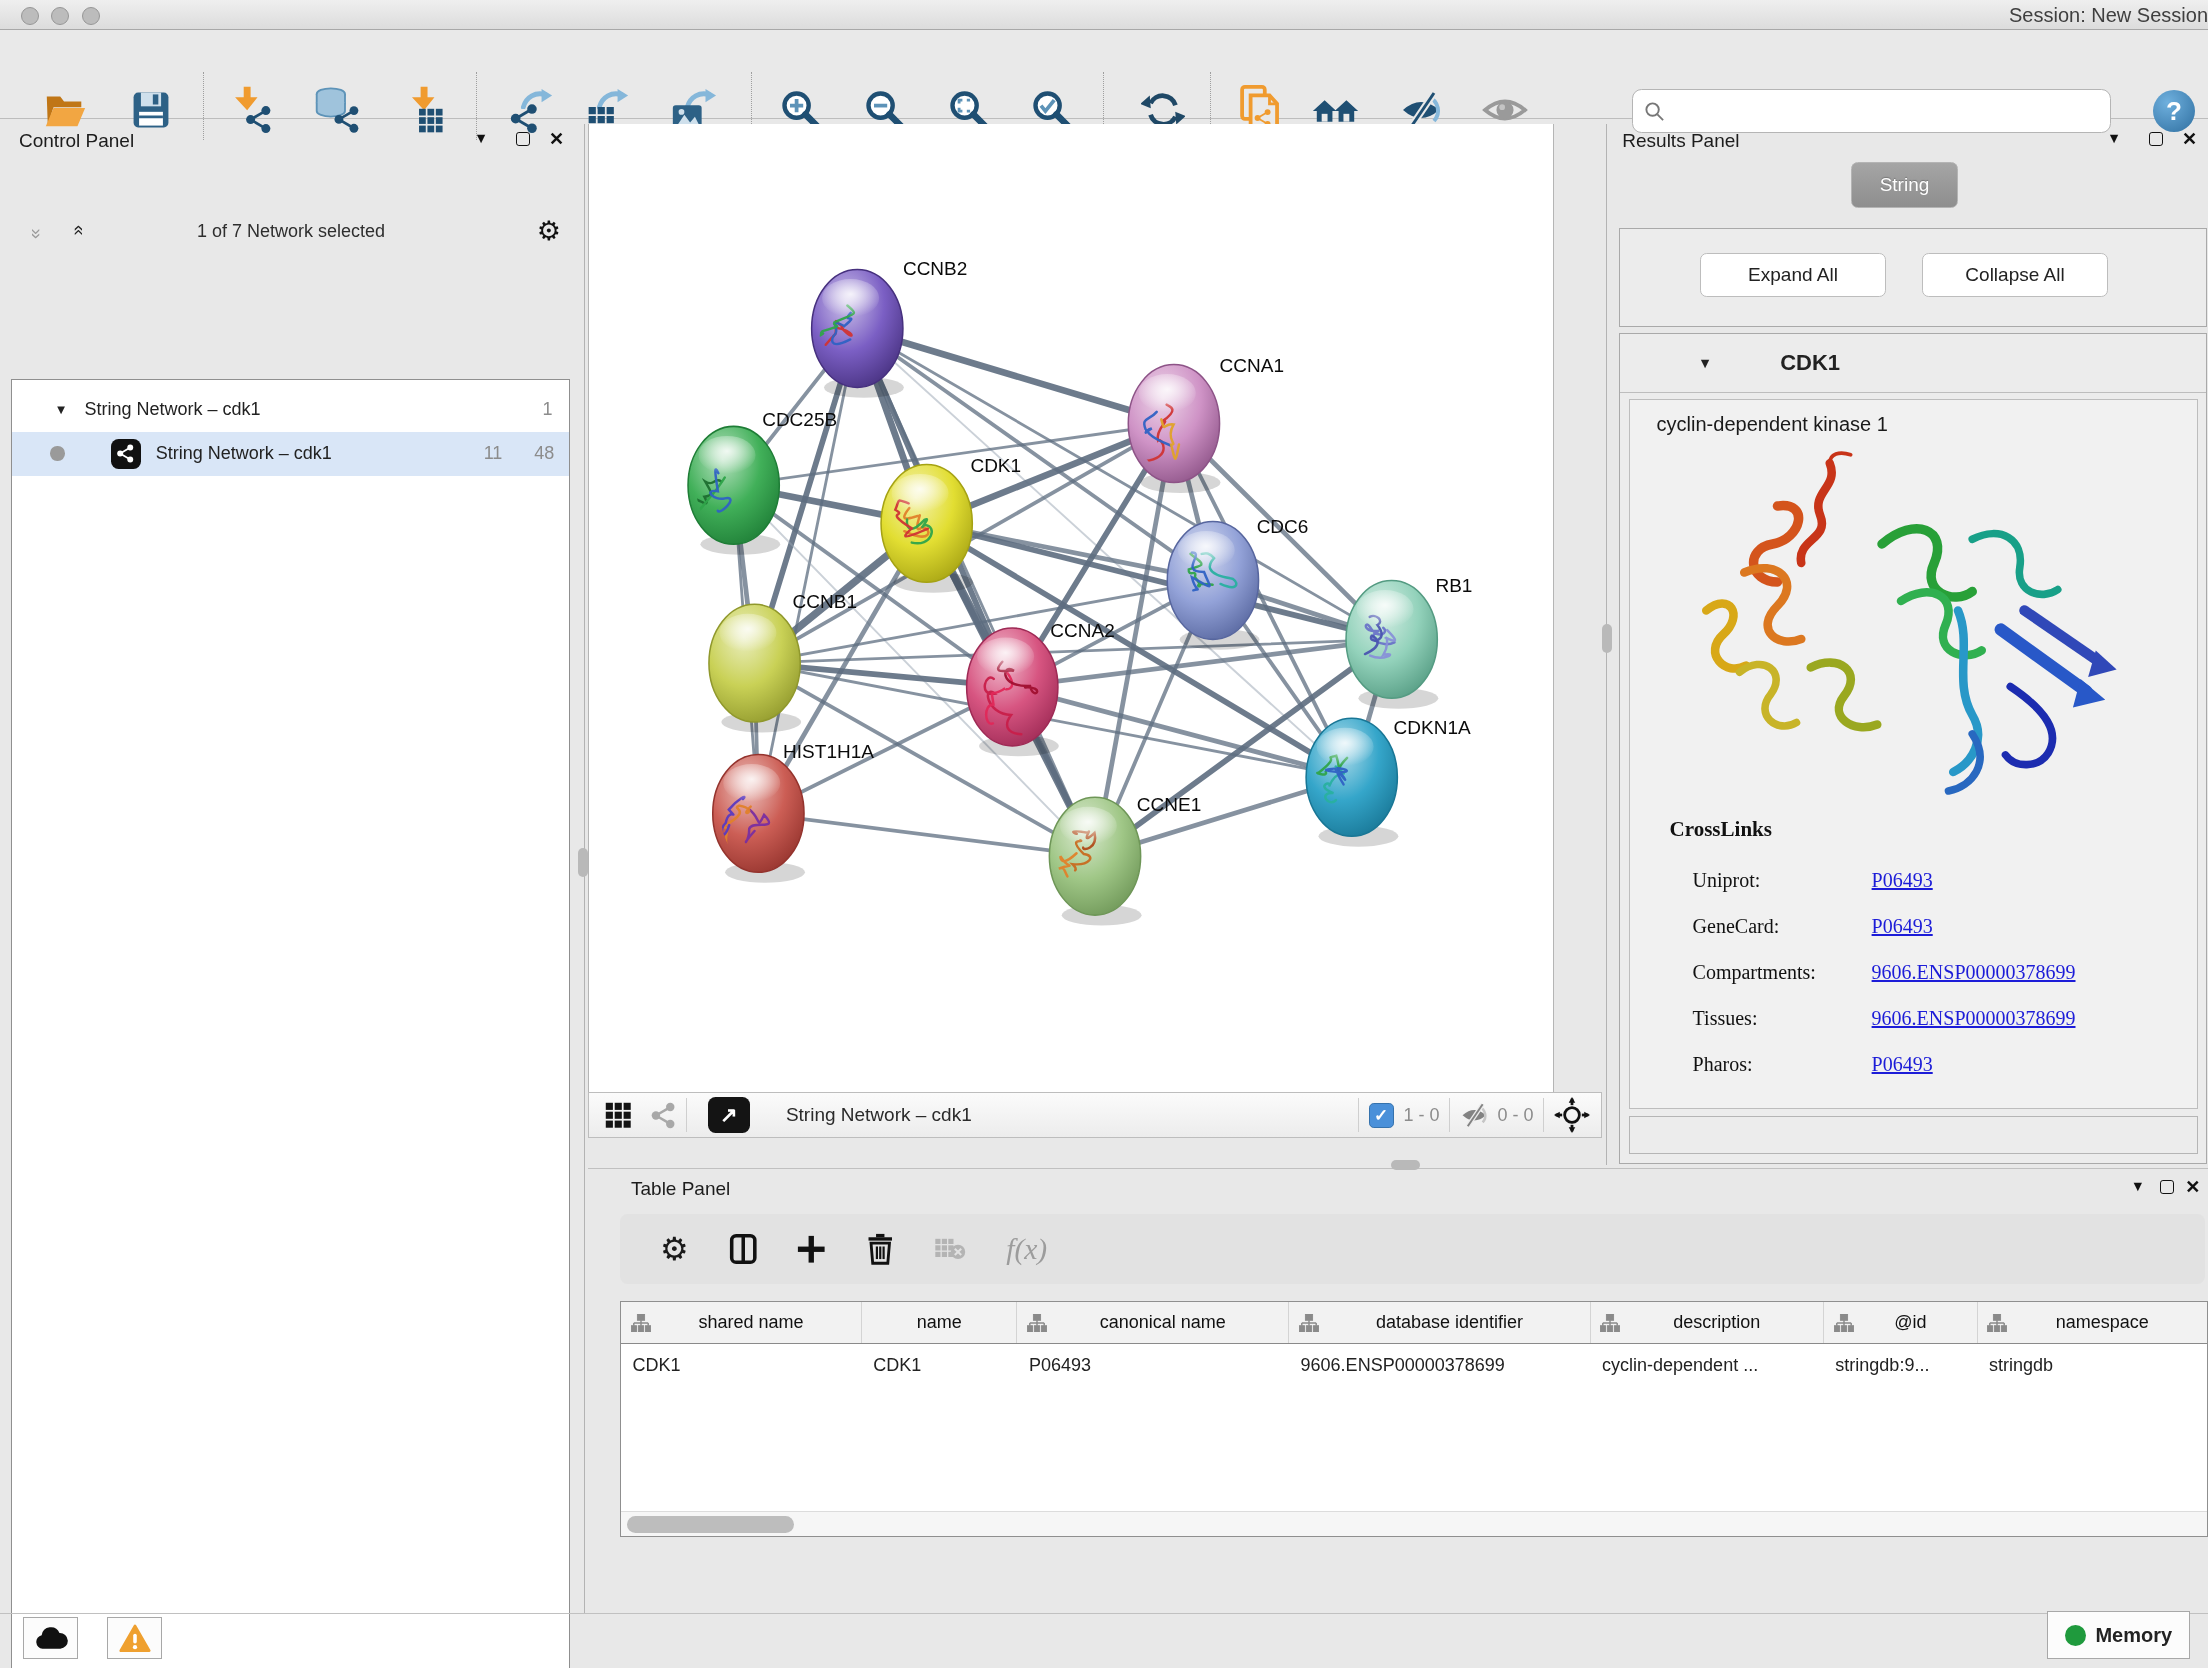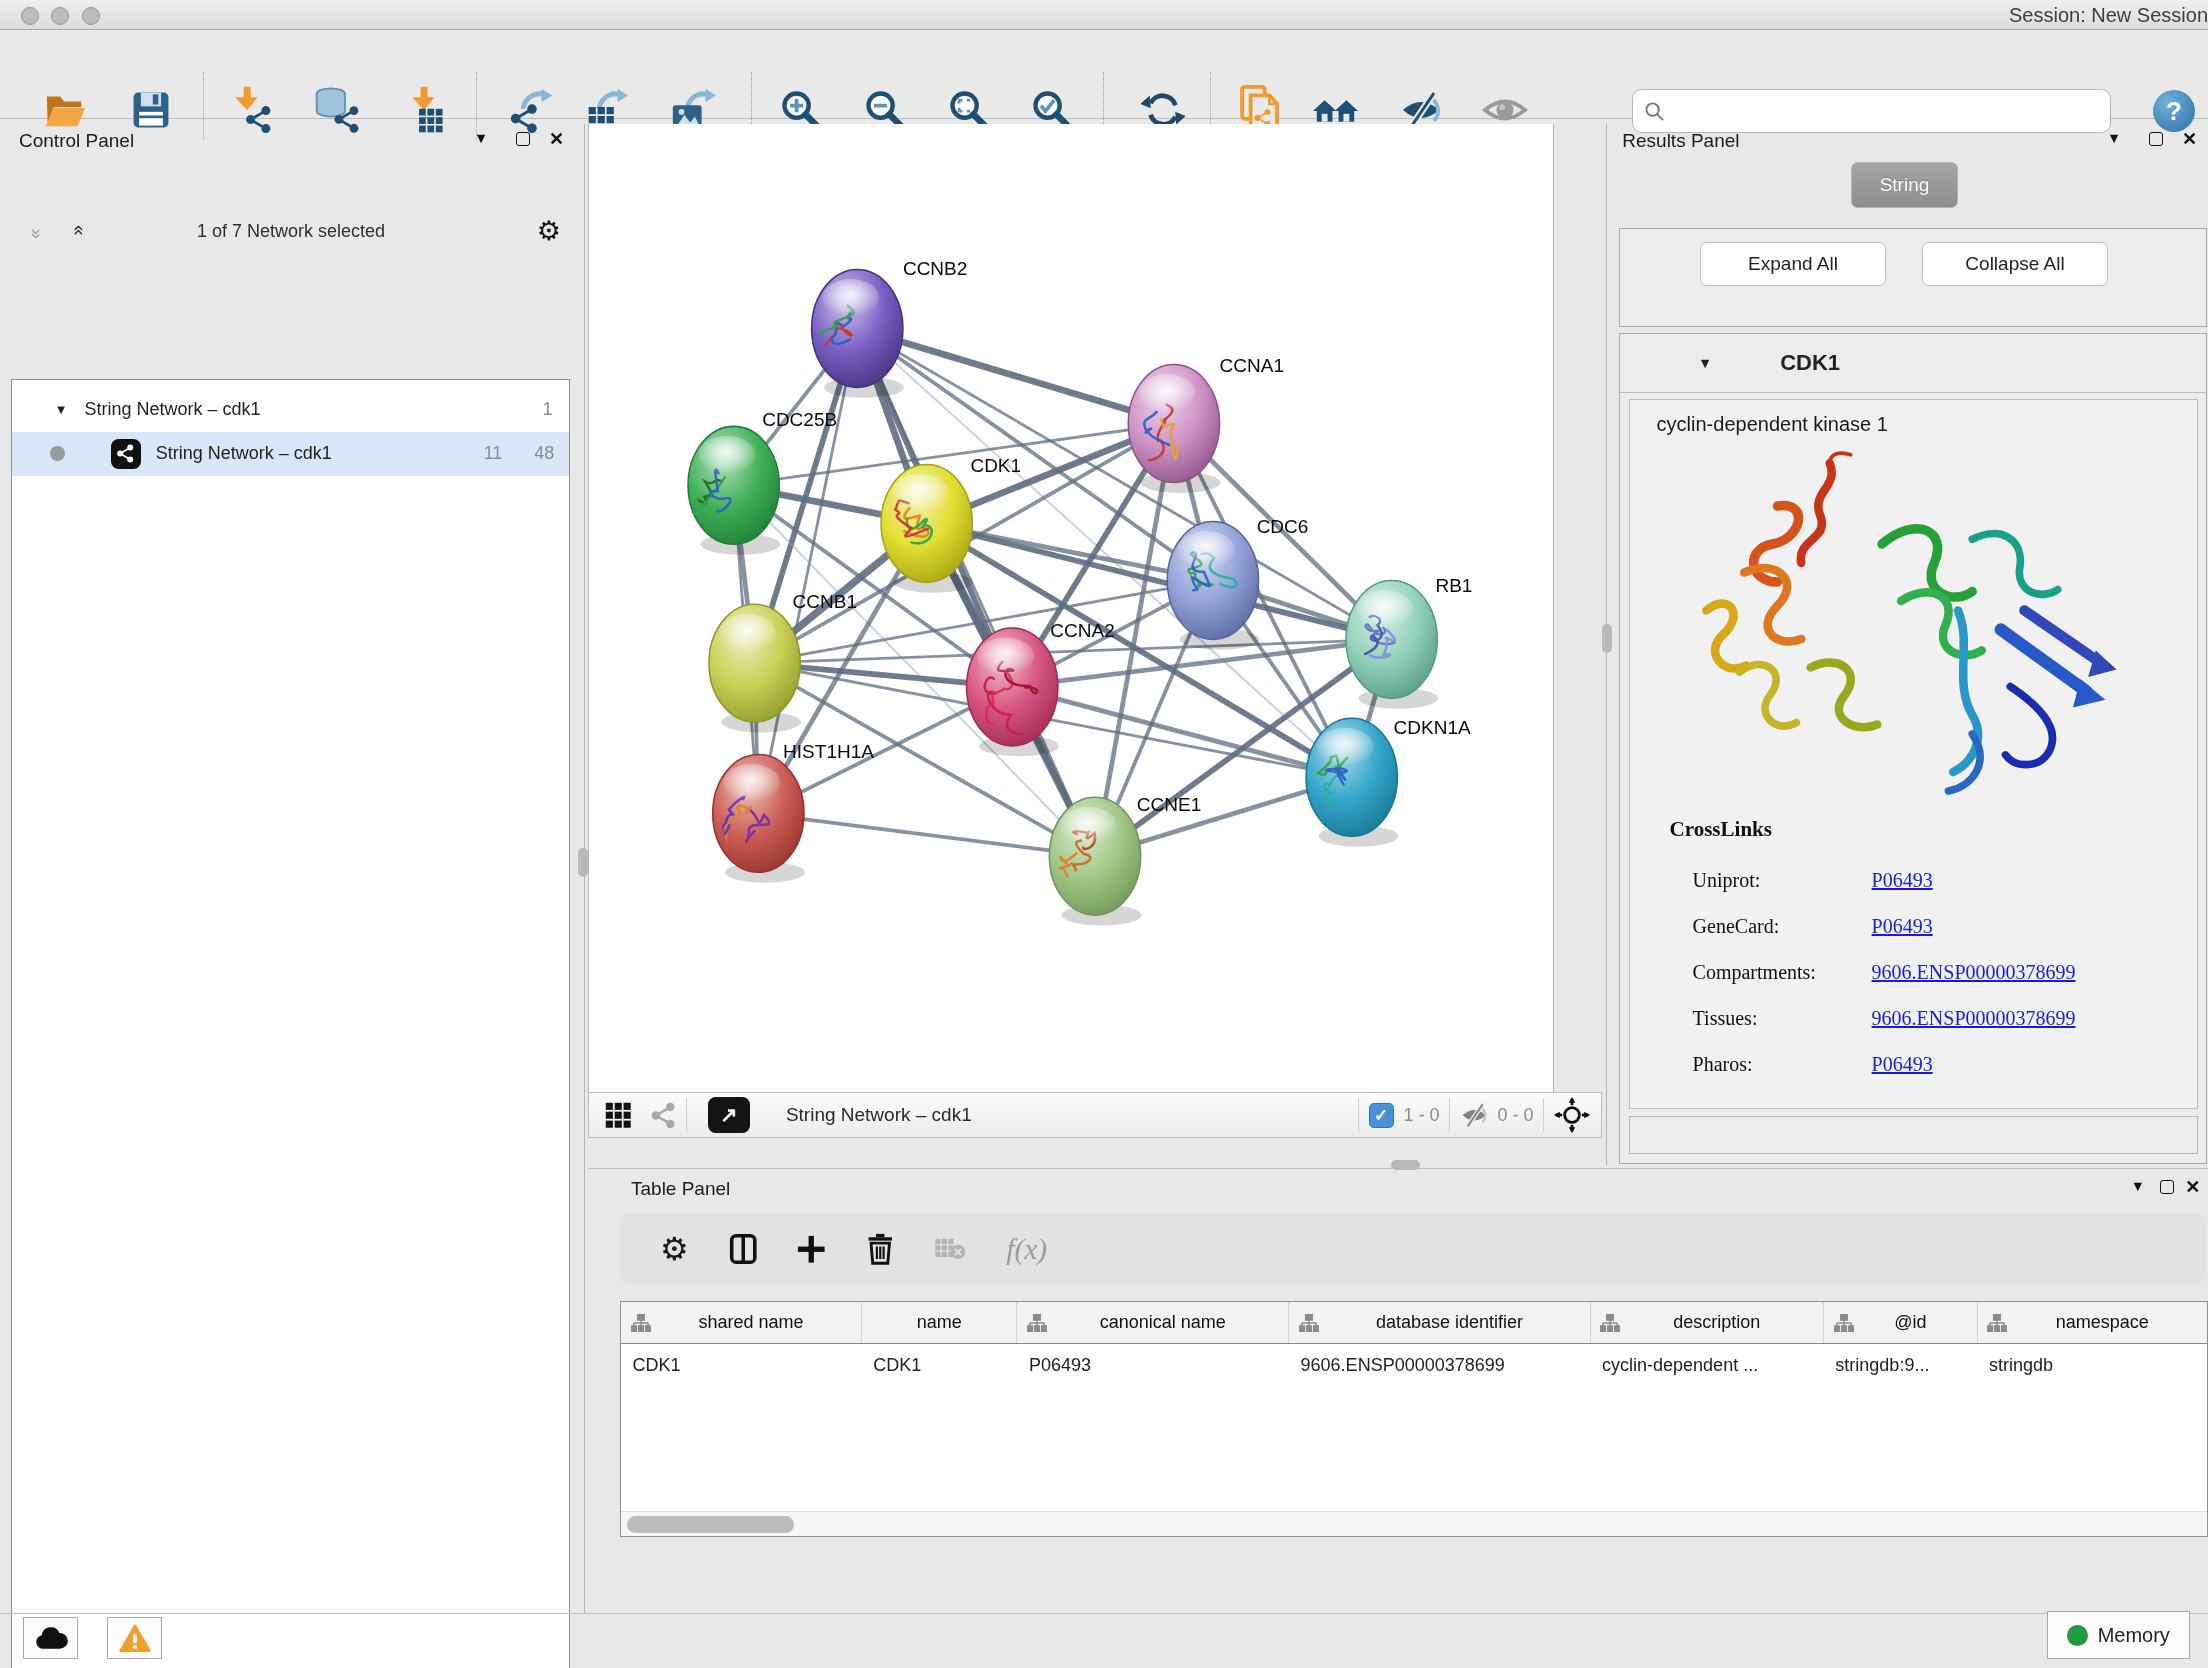--- a/index.html
+++ b/index.html
@@ -62,21 +62,21 @@
     border-radius:4.8px;color:#fff;font-size:17px;font-weight:bold;
     display:flex;align-items:center;justify-content:center;}
   .nb-gray{color:#8c8c8c;font-size:18px;}
   
   .split-handle{position:absolute;background:#b9b9b9;border-radius:5.7px;}
   .vline{position:absolute;width:0;border-left:1px solid #b3b3b3;}
   .hline{position:absolute;height:0;border-top:1px solid #c0c0c0;}
   
   #rp-box1{left:1619px;top:228px;width:588px;height:99px;background:#ececec;
     border:1px solid #a9a9a9;}
-  .rp-btn{position:absolute;top:13px;height:44px;background:#fff;border:1px solid #bdbdbd;
+  .rp-btn{position:absolute;top:24px;height:44px;background:#fff;border:1px solid #bdbdbd;
     border-radius:6.7px;font-size:19px;display:flex;align-items:center;justify-content:center;}
   #rp-box2{left:1619px;top:333px;width:588px;height:831px;background:#ececec;
     border:1px solid #a9a9a9;}
   #rp-gene-hdr{position:absolute;left:0;top:0;width:100%;height:59px;
     border-bottom:1px solid #bdbdbd;display:flex;align-items:center;}
   #rp-desc-box{position:absolute;left:8.6px;top:65px;width:569px;height:710px;
     background:#f1f1f1;border:1px solid #bdbdbd;}
   #rp-strip{position:absolute;left:8.6px;top:782px;width:569px;height:38px;
     background:#ececec;border:1px solid #b5b5b5;}
   .xl{font-family:"Liberation Serif",serif;}
@@ -95,21 +95,21 @@
   .th .lbl{margin:0 auto;}
   #tbl-row{display:flex;height:42px;align-items:center;font-size:18px;}
   .td{padding:0 11.4px;white-space:nowrap;overflow:hidden;}
   #tbl-scroll{position:absolute;left:0;bottom:0;width:100%;height:25px;background:#f6f6f6;
     border-top:1px solid #dcdcdc;}
   #tbl-thumb{position:absolute;left:5.7px;top:3.8px;width:167px;height:17px;
     background:#bdbdbd;border-radius:8.6px;}
   
   .st-btn{position:absolute;background:#fcfcfc;border:1.9px solid #a8a8a8;
     display:flex;align-items:center;justify-content:center;}
-  #memory-btn{left:2047px;top:1611px;width:143px;height:48px;font-size:20px;gap:9.5px;}
+  #memory-btn{left:2047px;top:1611px;width:143px;height:48px;font-size:20px;gap:9.5px;font-weight:bold;}
   #memory-dot{width:21px;height:21px;border-radius:50%;background:#1f9a3d;}
   svg{display:block;}
   text{font-family:"Liberation Sans",sans-serif;}
 </style>
 </head>
 <body>
 
 <svg width="0" height="0" style="position:absolute">
   <defs>
     <symbol id="sym-share" viewBox="0 0 32 32">

